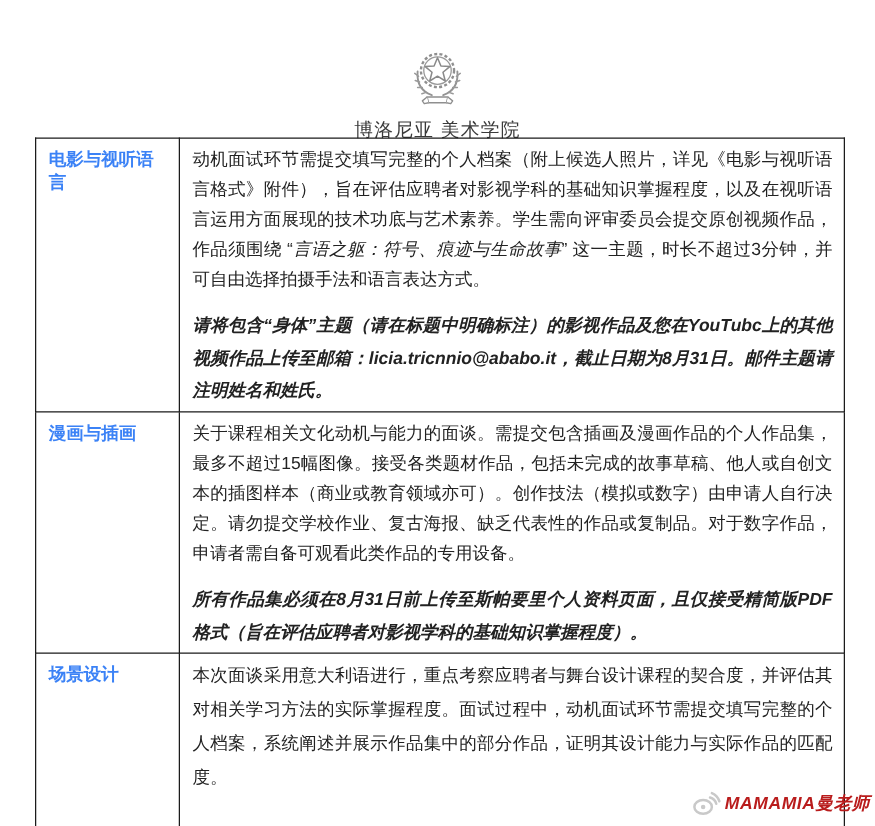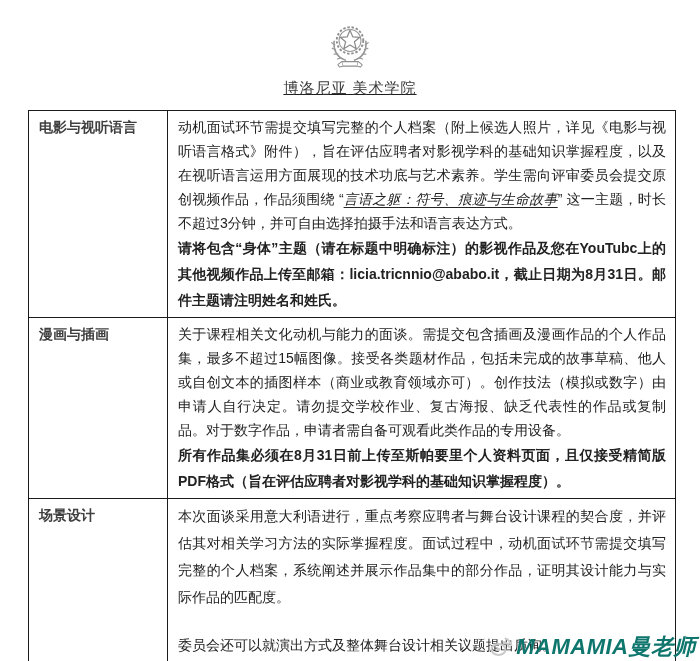--- a/index.html
+++ b/index.html
@@ -5,77 +5,78 @@
   * { box-sizing: border-box; }
   html,body { margin:0; padding:0; }
   body {
     width:700px; height:661px;
     background:#ffffff;
     font-family:"Liberation Sans","DejaVu Sans",sans-serif;
     color:#1d1d1d;
     position:relative;
     overflow:hidden;
   }
-  .doc-header { text-align:center; padding-top:20px;text-decoration:underline; }
+  .doc-header { text-align:center; padding-top:36px; }
   .emblem-wrap { height:50px; }
   .doc-title {
     margin-top:9px;
     font-size:15px;
     color:#3a3a3a;
     letter-spacing:1px;
     font-weight:400;
   }
   table.req-table {
     position:absolute; left:28px; top:110px;
     width:648px;
     border-collapse:collapse;
     table-layout:fixed;
   }
   table.req-table td {
     border:1.5px solid #1b1b1b;
     vertical-align:top;
     background:#fff;
   }
   td.hdr-cell {
-    width:139px;
+    width:115px;
     font-weight:700;
     font-size:14px;
     padding:8px 10px;
-    color:#404040;
+    color:#3b82f6;
   }
   td.body-cell {
     padding:4px 9px 4px 10px;
     font-size:14px;
     line-height:24px;
     color:#222;
     text-align:justify;
   }
   tr.row-1 { height:176px; }
   tr.row-2 { height:180px;padding-left:24px; }
   tr.row-3 { height:184px; }
   .para { margin:0; }
   .para.emph {
     font-weight:700;
+    font-style:italic;
     line-height:26px;
+    margin-top:12px;
   }
   .seg-italic-underline {
     font-style:italic;
-    text-decoration:underline;
     text-underline-offset:3px;
   }
   tr.row-3 .para.normal { line-height:27px; }
   tr.row-3 .para.p2 { margin-top:21px; }
   .watermark {
     position:absolute;
     right:4px; top:632px;
     display:flex; align-items:center; gap:3px;
-    color:#0f766e;
+    color:#b91c1c;
     font-weight:700;
     font-style:italic;
-    font-size:22px;
+    font-size:14px;
     letter-spacing:0.5px;
     z-index:5;
     white-space:nowrap;
   }
 </style>
 </head>
 <body>
 
 <div class="doc-header">
   <div class="emblem-wrap">

